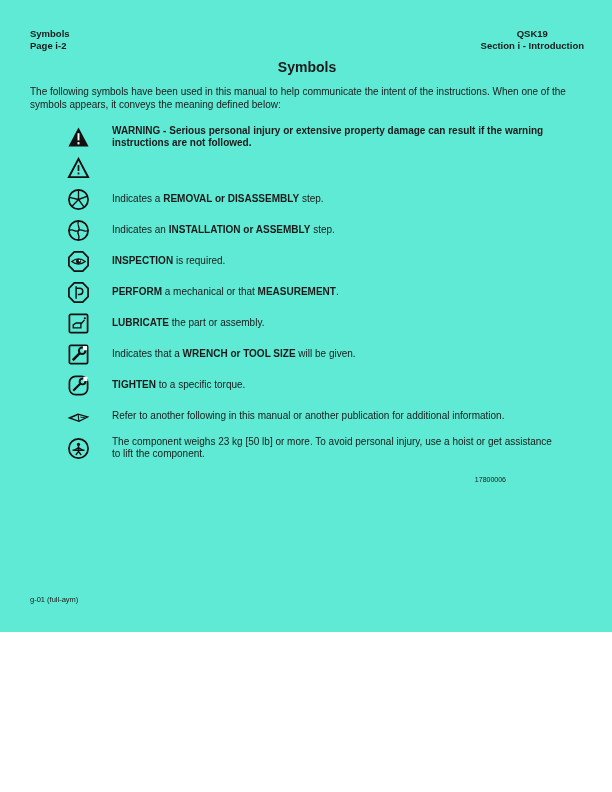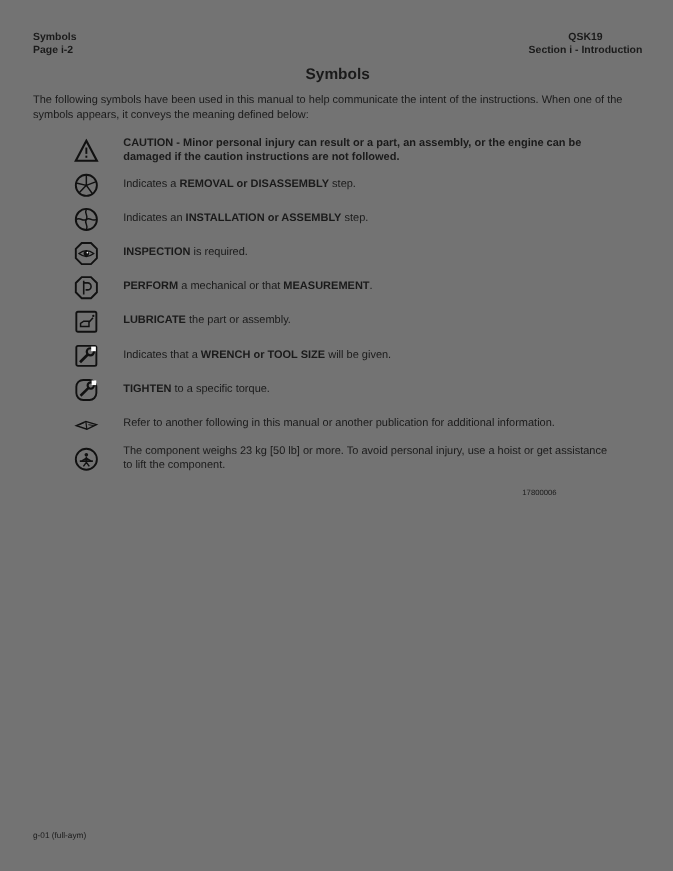--- a/index.html
+++ b/index.html
@@ -1,20 +1,20 @@
 <!DOCTYPE html>
 <html><head>
 <meta charset="utf-8">
 <style>
   html, body { margin: 0; padding: 0; background: #ffffff; }
   .page {
     position: relative;
     width: 612px;
-    height: 792px;
-    background: #737373;
+    height: 632px;
+    background: #5eead4;
     font-family: "Liberation Sans", sans-serif;
     color: #1a1a1a;
     overflow: hidden;
   }
   .content { position: absolute; left: 30px; right: 28px; top: 28px; }
   .header { display: flex; justify-content: space-between; font-size: 9.5px; font-weight: bold; line-height: 1.3; }
   .header .right { text-align: center; }
   .doc-title { text-align: center; font-size: 14px; font-weight: bold; margin-top: 6px; }
   .intro { font-size: 10px; line-height: 1.3; margin: 10px 0 12px 0; }
   .symbol-list { margin-top: 14px; display: flex; flex-direction: column; }
@@ -44,26 +44,35 @@
     </div>
 
     <div class="doc-title">Symbols</div>
 
     <p class="intro">The following symbols have been used in this manual to help communicate the intent of the instructions. When one of the symbols appears, it conveys the meaning defined below:</p>
 
     <div class="symbol-list">
         <div class="symbol-row">
           <span class="symbol-icon">
             <svg viewBox="0 0 24 24">
+              <polygon points="12,1.5 22.5,21.5 1.5,21.5" fill="#111"></polygon>
+              <rect x="11" y="7.5" width="2" height="7.5" fill="#fff"></rect>
+              <rect x="11" y="16.8" width="2" height="2.4" fill="#fff"></rect>
+            </svg>
+          </span>
+          <p class="symbol-text"><b>WARNING - Serious personal injury or extensive property damage can result if the warning instructions are </b><b>not</b><b> followed.</b></p>
+        </div>
+        <div class="symbol-row">
+          <span class="symbol-icon">
+            <svg viewBox="0 0 24 24">
               <polygon points="12,2 22,21 2,21" fill="none" stroke="#111" stroke-width="2"></polygon>
               <rect x="11.1" y="8.5" width="1.8" height="6" fill="#111"></rect>
               <rect x="11.1" y="16.2" width="1.8" height="2" fill="#111"></rect>
             </svg>
           </span>
-          <p class="symbol-text"><b>CAUTION - Minor personal injury can result or a part, an assembly, or the engine can be damaged if the caution instructions are </b><b>not</b><b> followed.</b></p>
         </div>
         <div class="symbol-row">
           <span class="symbol-icon">
             <svg viewBox="0 0 24 24" fill="none" stroke="#111">
               <circle cx="12" cy="12" r="10" stroke-width="1.8"></circle>
               <path d="M12 12 L12 2.2 M12 12 L21.4 8.5 M12 12 L18 20.2 M12 12 L5 19.3 M12 12 L2.4 9.8" stroke-width="1.4"></path>
             </svg>
           </span>
           <p class="symbol-text"><span>Indicates a </span><b>REMOVAL or DISASSEMBLY</b><span> step.</span></p>
         </div>

